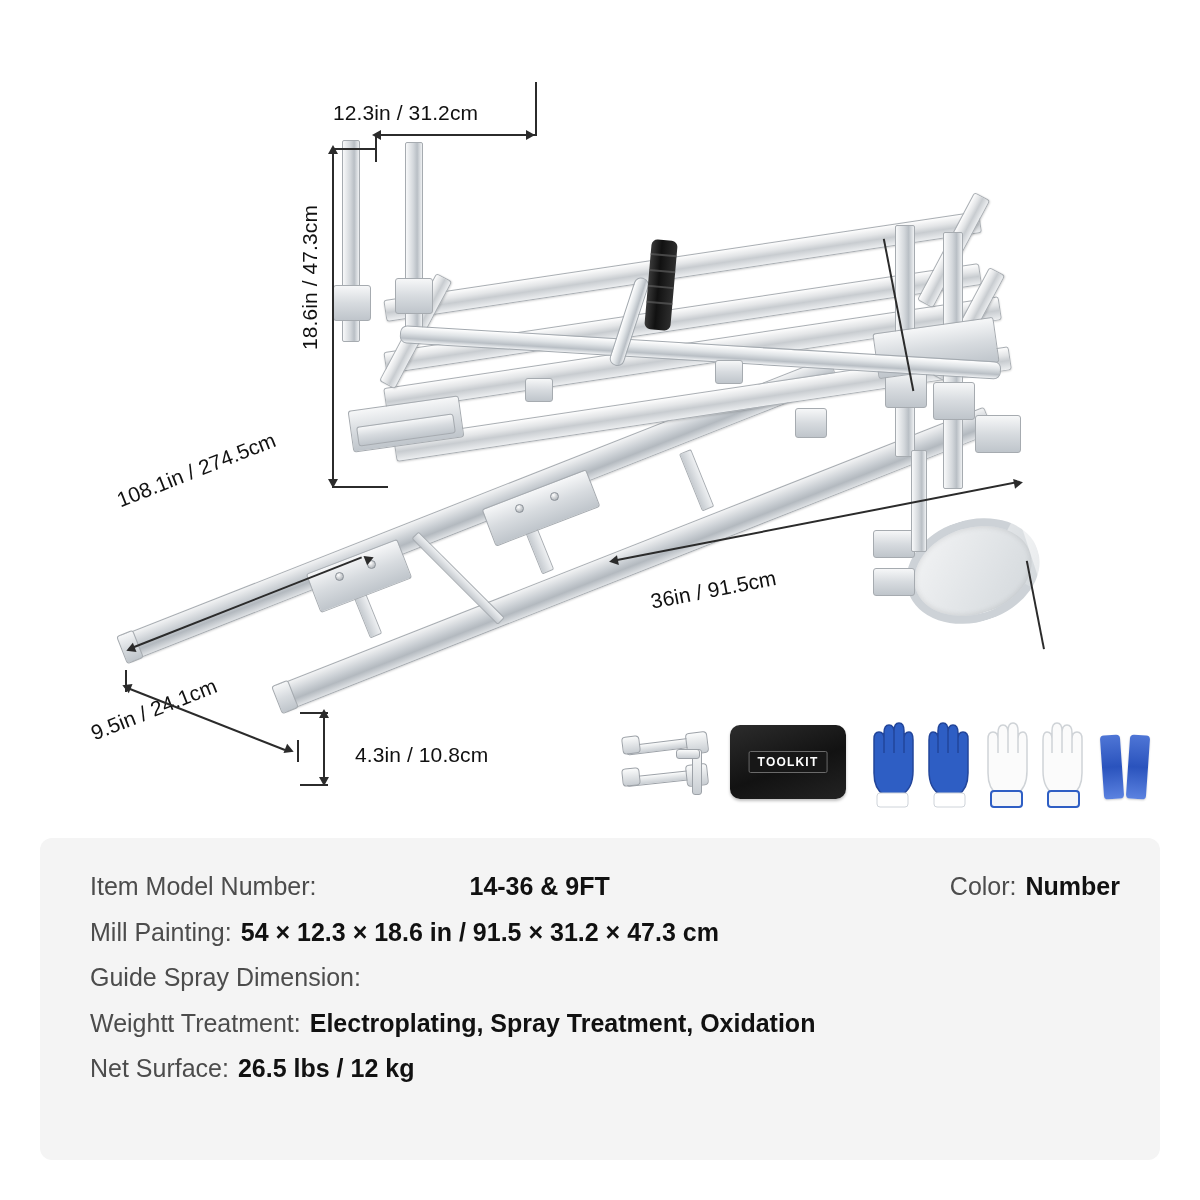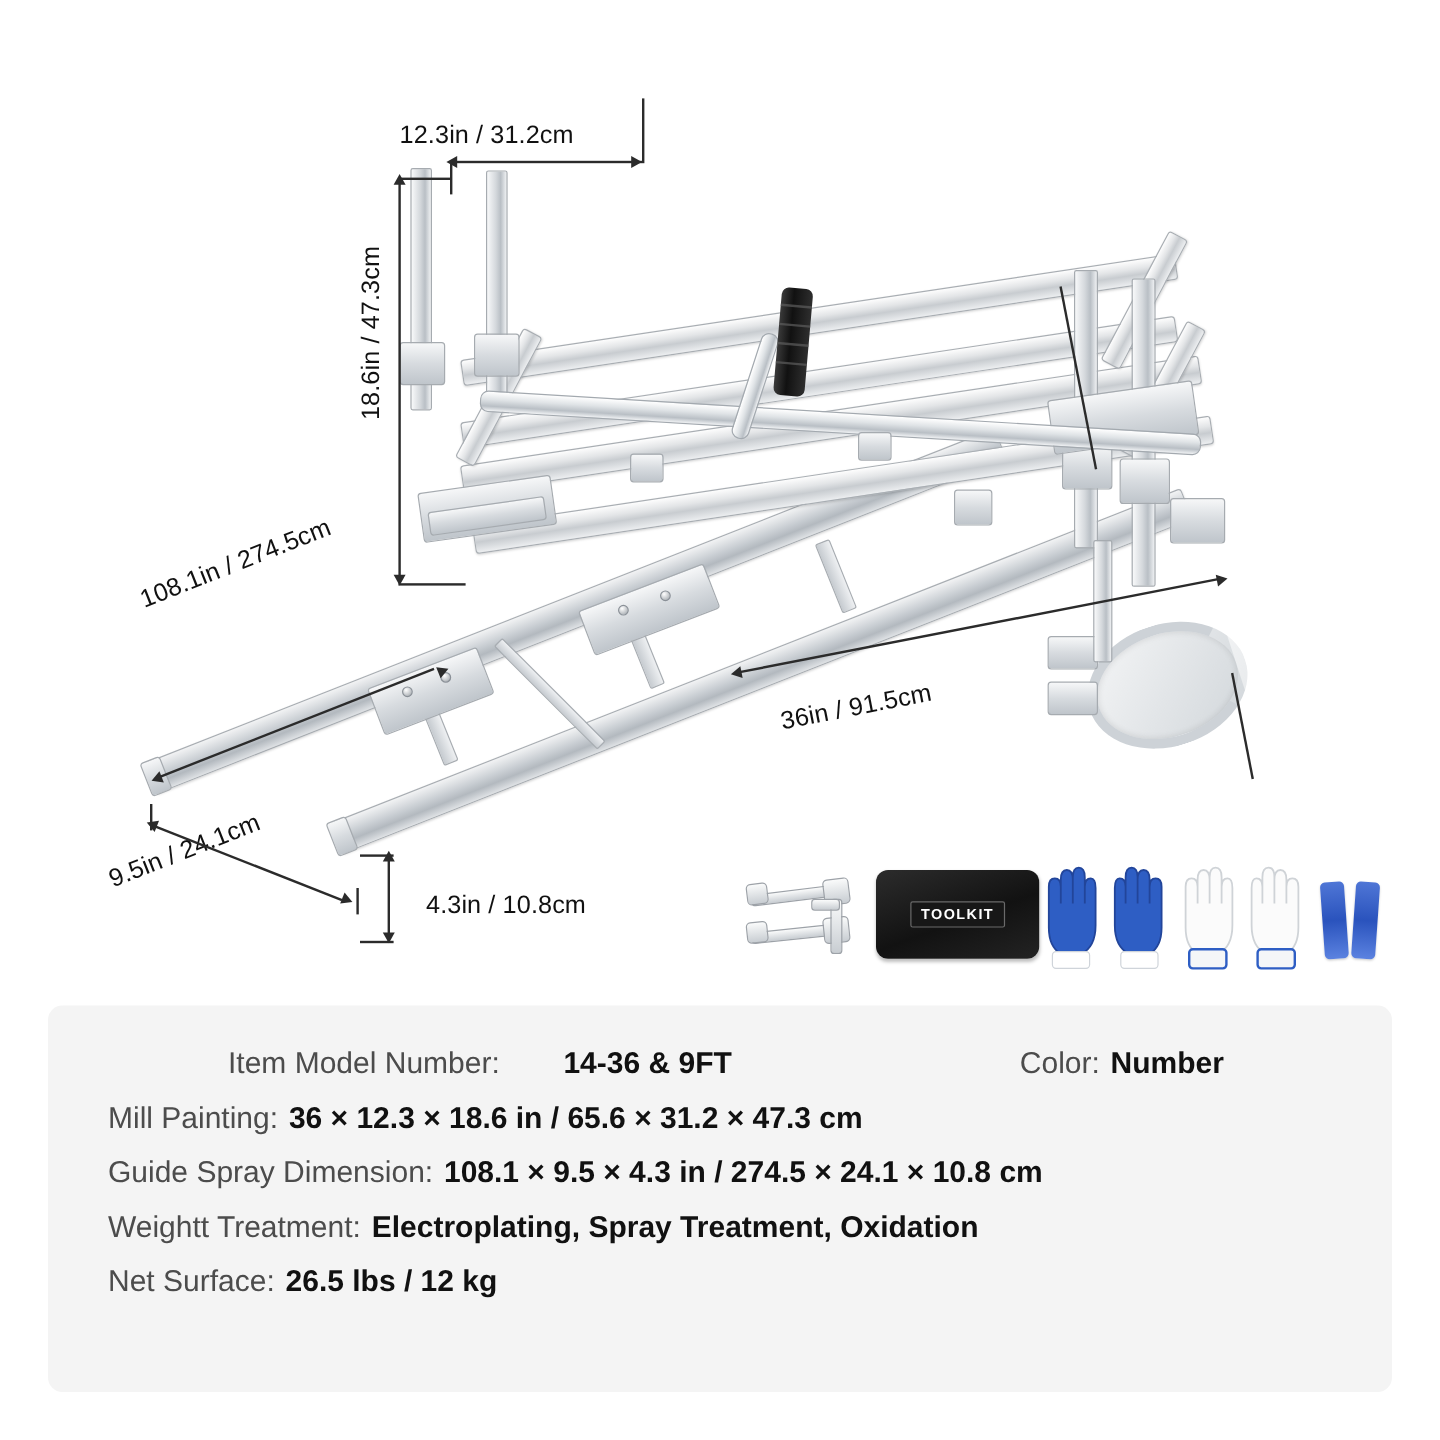--- a/index.html
+++ b/index.html
@@ -164,21 +164,20 @@
     position: absolute;
     background: linear-gradient(180deg,#fafbfb,#c8cdd2);
     border: 1px solid #9da2a8;
     border-radius: 3px;
   }
   .toolkit-bag {
     position: absolute;
     background: linear-gradient(160deg,#2c2c2c 0%, #121212 55%, #232323 100%);
     border-radius: 10px;
     box-shadow: 0 2px 3px rgba(0,0,0,.25);
-    padding-left: 20px;
   }
   .toolkit-label {
     position: absolute;
     left: 50%;
     top: 50%;
     transform: translate(-50%,-50%);
     background: #171717;
     border: 1px solid #6a6a6a;
     color: #ffffff;
     font-size: 12px;
@@ -222,21 +221,21 @@
   }
   .spec-key {
     color: #4c4c4c;
     font-weight: 400;
     margin-right: 9px;
   }
   .spec-val {
     color: #111;
     font-weight: 700;
   }
-  .spec-row.two-col { justify-content: center; gap: 44px; }
+  .spec-row.two-col { justify-content: space-between; gap: 44px; }
   .spec-col-right {
     display: flex;
     align-items: baseline;
     margin-left: 196px;
   }
 </style>
 </head>
 <body>
 
 <div class="page">
@@ -400,26 +399,25 @@
         <span class="spec-key">Item Model Number:</span>
         <span class="spec-val">14-36 &amp; 9FT</span>
         <span class="spec-col-right">
           <span class="spec-key">Color:</span>
           <span class="spec-val">Number</span>
         </span>
       </div>
 
       <div class="spec-row">
         <span class="spec-key">Mill Painting:</span>
-        <span class="spec-val">36 × 12.3 × 18.6 in / 65.6 × 31.2 × 47.3 cm</span>
+        <span class="spec-val">54 × 12.3 × 18.6 in / 91.5 × 31.2 × 47.3 cm</span>
       </div>
 
       <div class="spec-row">
         <span class="spec-key">Guide Spray Dimension:</span>
-        <span class="spec-val">108.1 × 9.5 × 4.3 in / 274.5 × 24.1 × 10.8 cm</span>
       </div>
 
       <div class="spec-row">
         <span class="spec-key">Weightt Treatment:</span>
         <span class="spec-val">Electroplating, Spray Treatment, Oxidation</span>
       </div>
 
       <div class="spec-row">
         <span class="spec-key">Net Surface:</span>
         <span class="spec-val">26.5 lbs / 12 kg</span>

